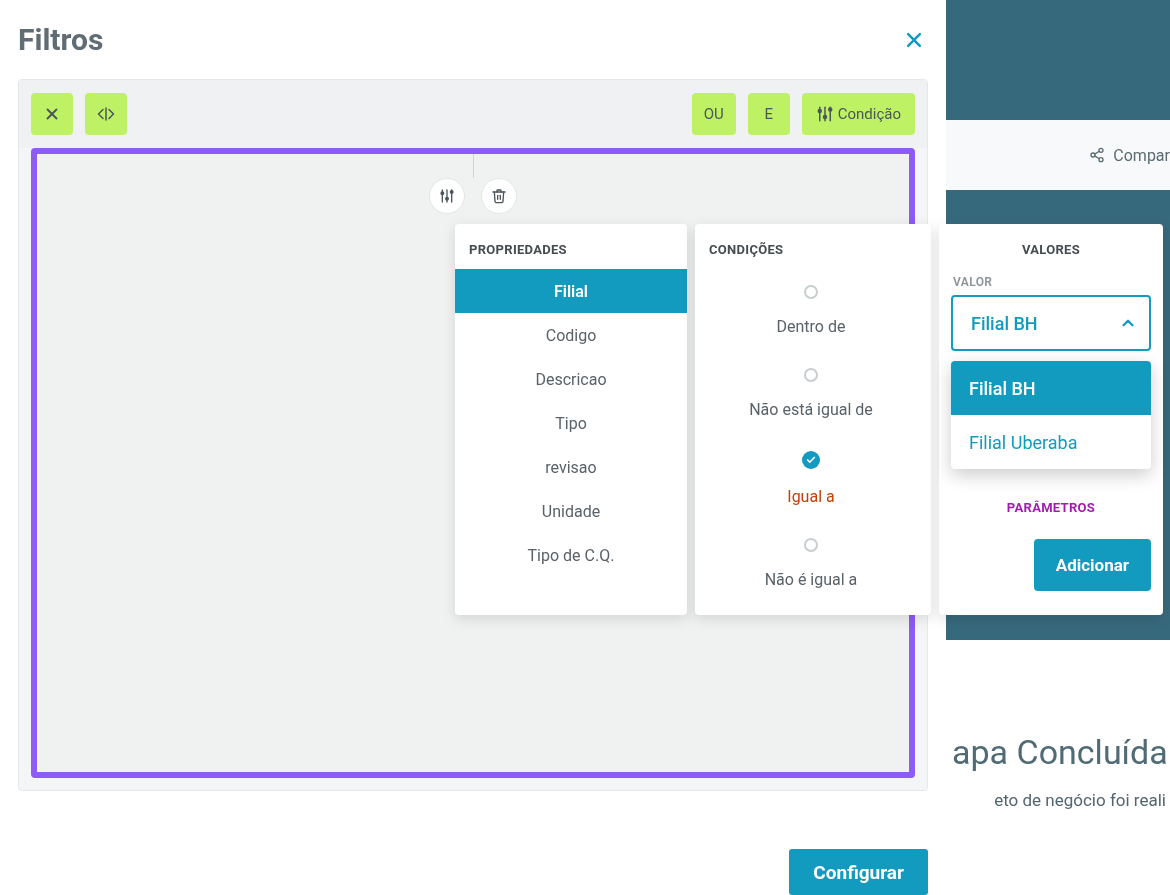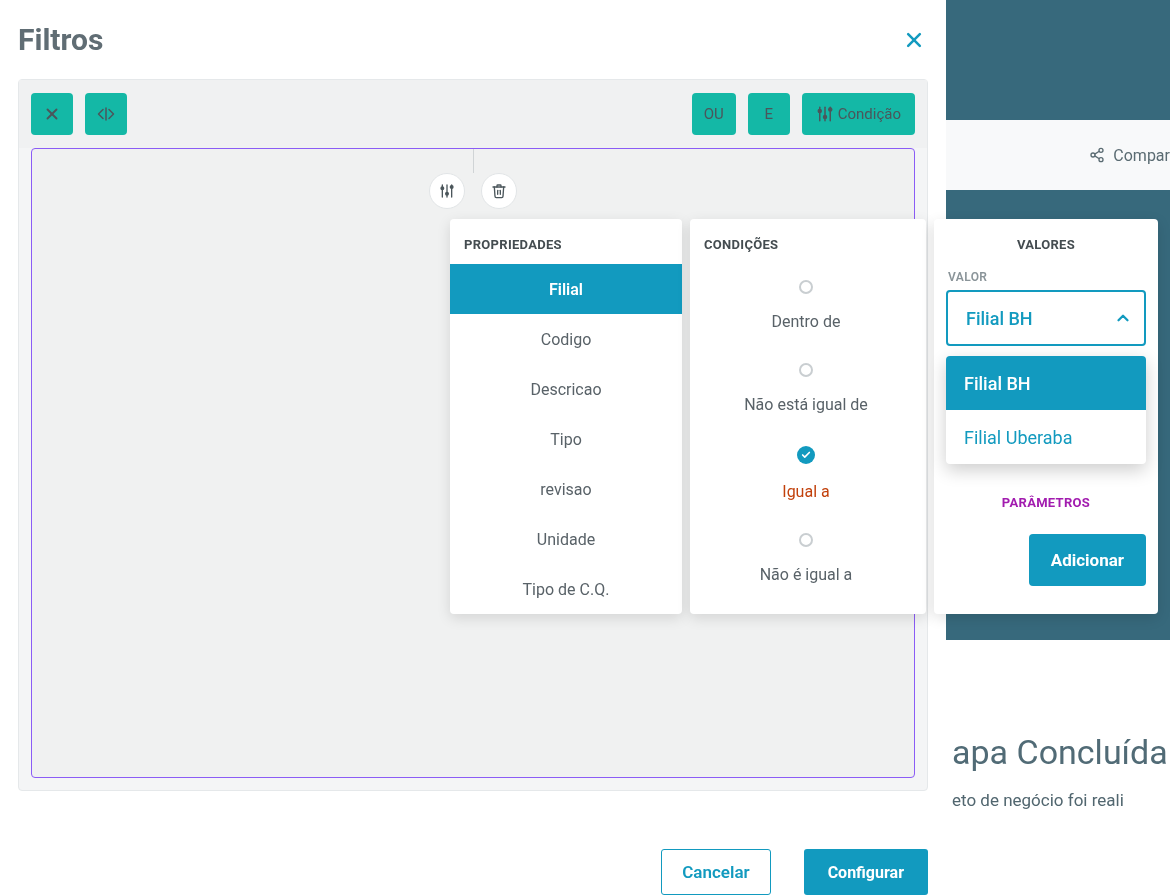--- a/index.html
+++ b/index.html
@@ -3,55 +3,55 @@
 <meta charset="utf-8">
 <style>
   * { box-sizing: border-box; margin: 0; padding: 0; font-family: -apple-system, BlinkMacSystemFont, "Segoe UI", Roboto, sans-serif; }
   body { width: 1170px; height: 895px; background: #fff; position: relative; overflow: hidden; }
 
   
   .bg-page { position: absolute; inset: 0; background: #fff; }
   .bg-right { position: absolute; left: 946px; top: 0; right: 0; bottom: 0; background: #37697c; }
   .bg-toolbar { position: absolute; left: 946px; top: 120px; right: 0; height: 70px; background: #f8f9fa; display: flex; align-items: center; justify-content: flex-end; padding-right: 0; color: #5a6b72; font-size: 16px; overflow: hidden; }
   .bg-share { display: flex; align-items: center; gap: 8px; padding-left: 30px; text-align: center; }
-  .bg-white-panel { position: absolute; left: 946px; top: 640px; right: 0; bottom: 0; background: #fff; color: #536d77; padding: 92px 16px 0 6px; overflow: hidden; }
+  .bg-white-panel { position: absolute; left: 946px; top: 640px; right: 0; bottom: 0; background: #fff; color: #536d77; padding: 92px 4px 0 6px; overflow: hidden; text-align: right; }
   .bg-white-panel h2 { font-size: 34px; font-weight: 400; color: #516b76; white-space: nowrap; }
   .bg-white-panel p { margin-top: 18px; font-size: 17px; color: #51666f; white-space: nowrap; }
 
   
   .modal { position: absolute; left: 0; top: 0; width: 946px; height: 895px; background: #fff; display: flex; flex-direction: column; }
   .modal-header { display: flex; align-items: center; justify-content: space-between; padding: 22px 18px 10px 18px; }
   .modal-title { font-size: 30px; color: #606d74; font-weight: 700; }
   .modal-close { width: 28px; height: 28px; display: flex; align-items: center; justify-content: center; cursor: pointer; }
   .modal-close svg { width: 20px; height: 20px; }
 
   .filter-frame { margin: 12px 18px 0 18px; border: 1px solid #e5e8ea; border-radius: 4px; background: #f4f5f6; height: 712px; position: relative; }
   .filter-toolbar { height: 68px; background: #f0f1f2; border-bottom: none; display: flex; align-items: center; padding: 0 12px; gap: 12px; }
-  .tb-btn { height: 42px; min-width: 42px; border-radius: 4px; background: #14b8a6; color: #4b565b; display: flex; align-items: center; justify-content: center; font-size: 15px; border: none; cursor: pointer; padding: 0 12px; gap: 6px; text-align: right; }
+  .tb-btn { height: 42px; min-width: 42px; border-radius: 4px; background: #bef264; color: #4b565b; display: flex; align-items: center; justify-content: center; font-size: 15px; border: none; cursor: pointer; padding: 0 12px; gap: 6px; text-align: right; }
   .tb-btn.code { padding: 0; }
   .tb-spacer { flex: 1; }
   .tb-btn svg { width: 18px; height: 18px; }
   .tb-cond { display: flex; align-items: center; gap: 4px; padding: 0 14px; }
 
-  .canvas { position: absolute; left: 12px; right: 12px; top: 68px; bottom: 12px; background: #f0f1f1; border: 1px solid #8b5cf6; border-radius: 4px; }
+  .canvas { position: absolute; left: 12px; right: 12px; top: 68px; bottom: 12px; background: #f0f1f1; border: 6px solid #8b5cf6; border-radius: 4px; }
 
   
   .connector { position: absolute; left: 50%; top: 0; width: 1px; height: 24px; background: #d0d4d6; }
 
   
   .node-controls { position: absolute; left: 50%; top: 24px; transform: translateX(-50%); display: flex; gap: 16px; }
   .circle-btn { width: 36px; height: 36px; border-radius: 50%; background: #fff; border: 1px solid #e2e5e7; display: flex; align-items: center; justify-content: center; cursor: pointer; }
   .circle-btn svg { width: 16px; height: 16px; }
 
   
   .popovers { position: absolute; top: 70px; left: 418px; display: flex; gap: 8px; }
   .panel { background: #fff; border-radius: 4px; box-shadow: 0 4px 14px rgba(0,0,0,0.12); width: 232px; overflow: visible; }
   .panel-header { font-size: 13px; font-weight: 700; color: #444c50; letter-spacing: .3px; padding: 18px 14px 12px 14px; }
   .prop-list { display: flex; flex-direction: column; }
-  .prop-item { height: 50px; display: flex; align-items: center; justify-content: center; color: #596268; font-size: 16px; cursor: pointer; }
+  .prop-item { height: 44px; display: flex; align-items: center; justify-content: center; color: #596268; font-size: 16px; cursor: pointer; }
   .prop-item.selected { background: #129abf; color: #fff; font-weight: 600; }
   .cond-list { display: flex; flex-direction: column; padding-bottom: 10px; }
   .cond-item { display: flex; align-items: center; gap: 18px; padding: 16px 10px 16px 6px; cursor: pointer; flex-direction: column; }
   .radio-outline { width: 14px; height: 14px; border-radius: 50%; border: 2px solid #c9ced1; flex-shrink: 0; }
   .radio-checked { width: 18px; height: 18px; border-radius: 50%; background: #129abf; display: flex; align-items: center; justify-content: center; flex-shrink: 0; }
   .radio-checked svg { width: 10px; height: 10px; }
   .cond-label { font-size: 16px; color: #596268; }
   .cond-item.selected .cond-label { color: #c2410c; font-weight: 400; }
 
   
@@ -63,21 +63,21 @@
   .dropdown { margin-top: 10px; background: #fff; border-radius: 4px; box-shadow: 0 6px 18px rgba(0,0,0,0.2); overflow: hidden; }
   .dd-item { height: 54px; display: flex; align-items: center; padding: 0 18px; font-size: 18px; color: #129abf; cursor: pointer; }
   .dd-item.selected { background: #129abf; color: #fff; font-weight: 500; }
   .params-header { text-align: center; font-size: 13px; font-weight: 700; color: #a21caf; letter-spacing: .3px; margin-top: 31px; }
   .add-row { display: flex; justify-content: flex-end; margin-top: 24px; }
   .add-btn { background: #129abf; color: #fff; font-weight: 700; font-size: 17px; border: none; border-radius: 4px; height: 52px; padding: 0 22px; cursor: pointer; }
 
   
   .modal-footer { position: absolute; right: 18px; bottom: 0; display: flex; gap: 24px; padding-bottom: 0; }
   .btn-outline { height: 46px; padding: 0 20px 0 20px; border: 1px solid #129abf; color: #129abf; background: #fff; border-radius: 3px; font-size: 17px; font-weight: 600; cursor: pointer; }
-  .btn-primary { height: 46px; padding: 0 24px; background: #129abf; color: #fff; border: none; border-radius: 3px; font-size: 16px; font-weight: 700; cursor: pointer; margin-left: 9px; }
+  .btn-primary { height: 46px; padding: 0 24px; background: #129abf; color: #fff; border: none; border-radius: 3px; font-size: 19px; font-weight: 700; cursor: pointer; margin-left: 9px; }
 
   
   .share-icn { width: 16px; height: 16px; }
 </style>
 </head>
 <body>
 
 <div class="bg-page">
   <div class="bg-right"></div>
   <div class="bg-toolbar">
@@ -224,16 +224,15 @@
               <button class="add-btn">Adicionar</button>
             </div>
           </div>
         </div>
 
       </div>
     </div>
   </div>
 
   <div class="modal-footer">
-    <button class="btn-outline">Cancelar</button>
     <button class="btn-primary">Configurar</button>
   </div>
 </div>
 
 </body></html>

